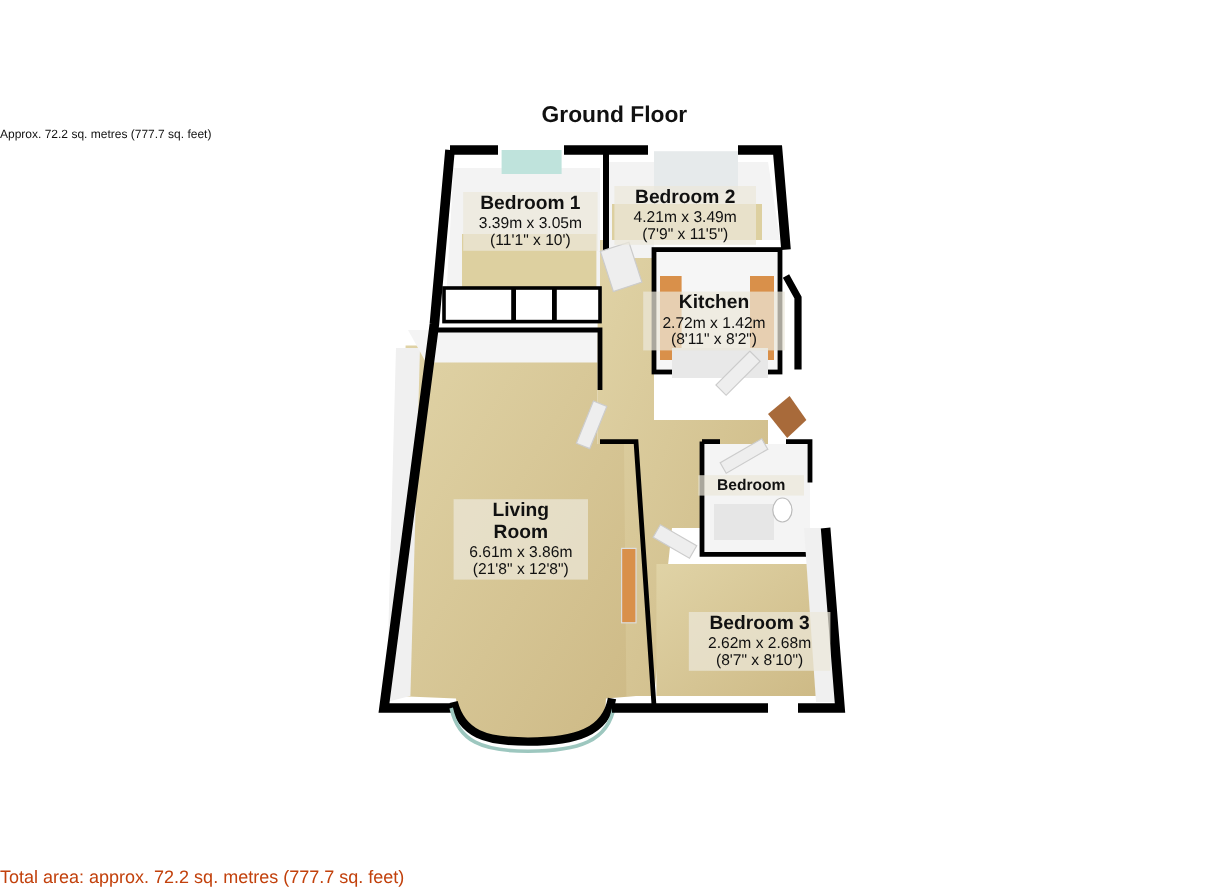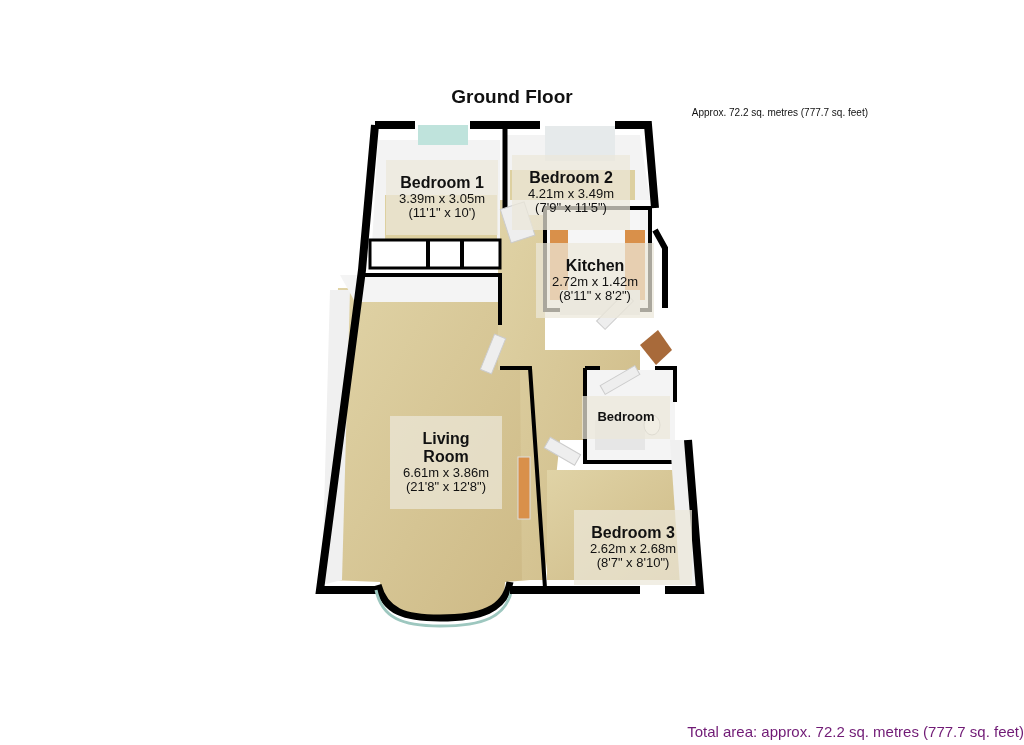--- a/index.html
+++ b/index.html
@@ -1,21 +1,21 @@
 <!DOCTYPE html>
 <html><head>
 <meta charset="utf-8">
 <style>
   html, body { margin: 0; padding: 0; background: #ffffff; }
   body { width: 1024px; height: 745px; position: relative; overflow: hidden; font-family: "Liberation Sans", sans-serif; }
   .title { position: absolute; left: 0; width: 1024px; top: 86px; text-align: center; font-weight: bold; font-size: 19px; color: #111; }
-  .subtitle { position: absolute; left: 0; width: 868px; top: 107px; text-align: right; font-size: 10px; color: #111; }
-  .footer { position: absolute; left: 0; width: 1024px; top: 723px; text-align: right; font-size: 15px; color: #701a75; }
+  .subtitle { position: absolute; left: 0; width: 1024px; top: 107px; text-align: left; font-size: 10px; color: #111; }
+  .footer { position: absolute; left: 0; width: 1024px; top: 723px; text-align: left; font-size: 15px; color: #c2410c; }
   svg.plan { position: absolute; left: 0; top: 0; }
-  .label { position: absolute; text-align: center; color: #111; background: rgba(235,232,218,0.72); line-height: 1.12; padding: 14px 4px; }
+  .label { position: absolute; text-align: center; color: #111; background: rgba(235,232,218,0.72); line-height: 1.12; padding: 1px 4px; }
   .label .name { font-weight: bold; font-size: 16px; display: block; }
   .label .dim { font-size: 13px; display: block; }
   .label.small .name { font-size: 13px; }
 </style>
 </head>
 <body>
 
 <div class="title">Ground Floor</div>
 <div class="subtitle">Approx. 72.2 sq. metres (777.7 sq. feet)</div>
 
@@ -101,21 +101,21 @@
 <div class="label" style="left:536px; top:243px; width:110px;">
   <span class="name">Kitchen</span>
   <span class="dim">2.72m x 1.42m</span>
   <span class="dim">(8'11" x 8'2")</span>
 </div>
 
 <div class="label small" style="left:582px; top:396px; width:80px;">
   <span class="name">Bedroom</span>
 </div>
 
-<div class="label" style="left:390px; top:416px; width:104px;">
+<div class="label" style="left:378px; top:416px; width:104px;">
   <span class="name">Living</span>
   <span class="name">Room</span>
   <span class="dim">6.61m x 3.86m</span>
   <span class="dim">(21'8" x 12'8")</span>
 </div>
 
 <div class="label" style="left:574px; top:510px; width:110px;">
   <span class="name">Bedroom 3</span>
   <span class="dim">2.62m x 2.68m</span>
   <span class="dim">(8'7" x 8'10")</span>

